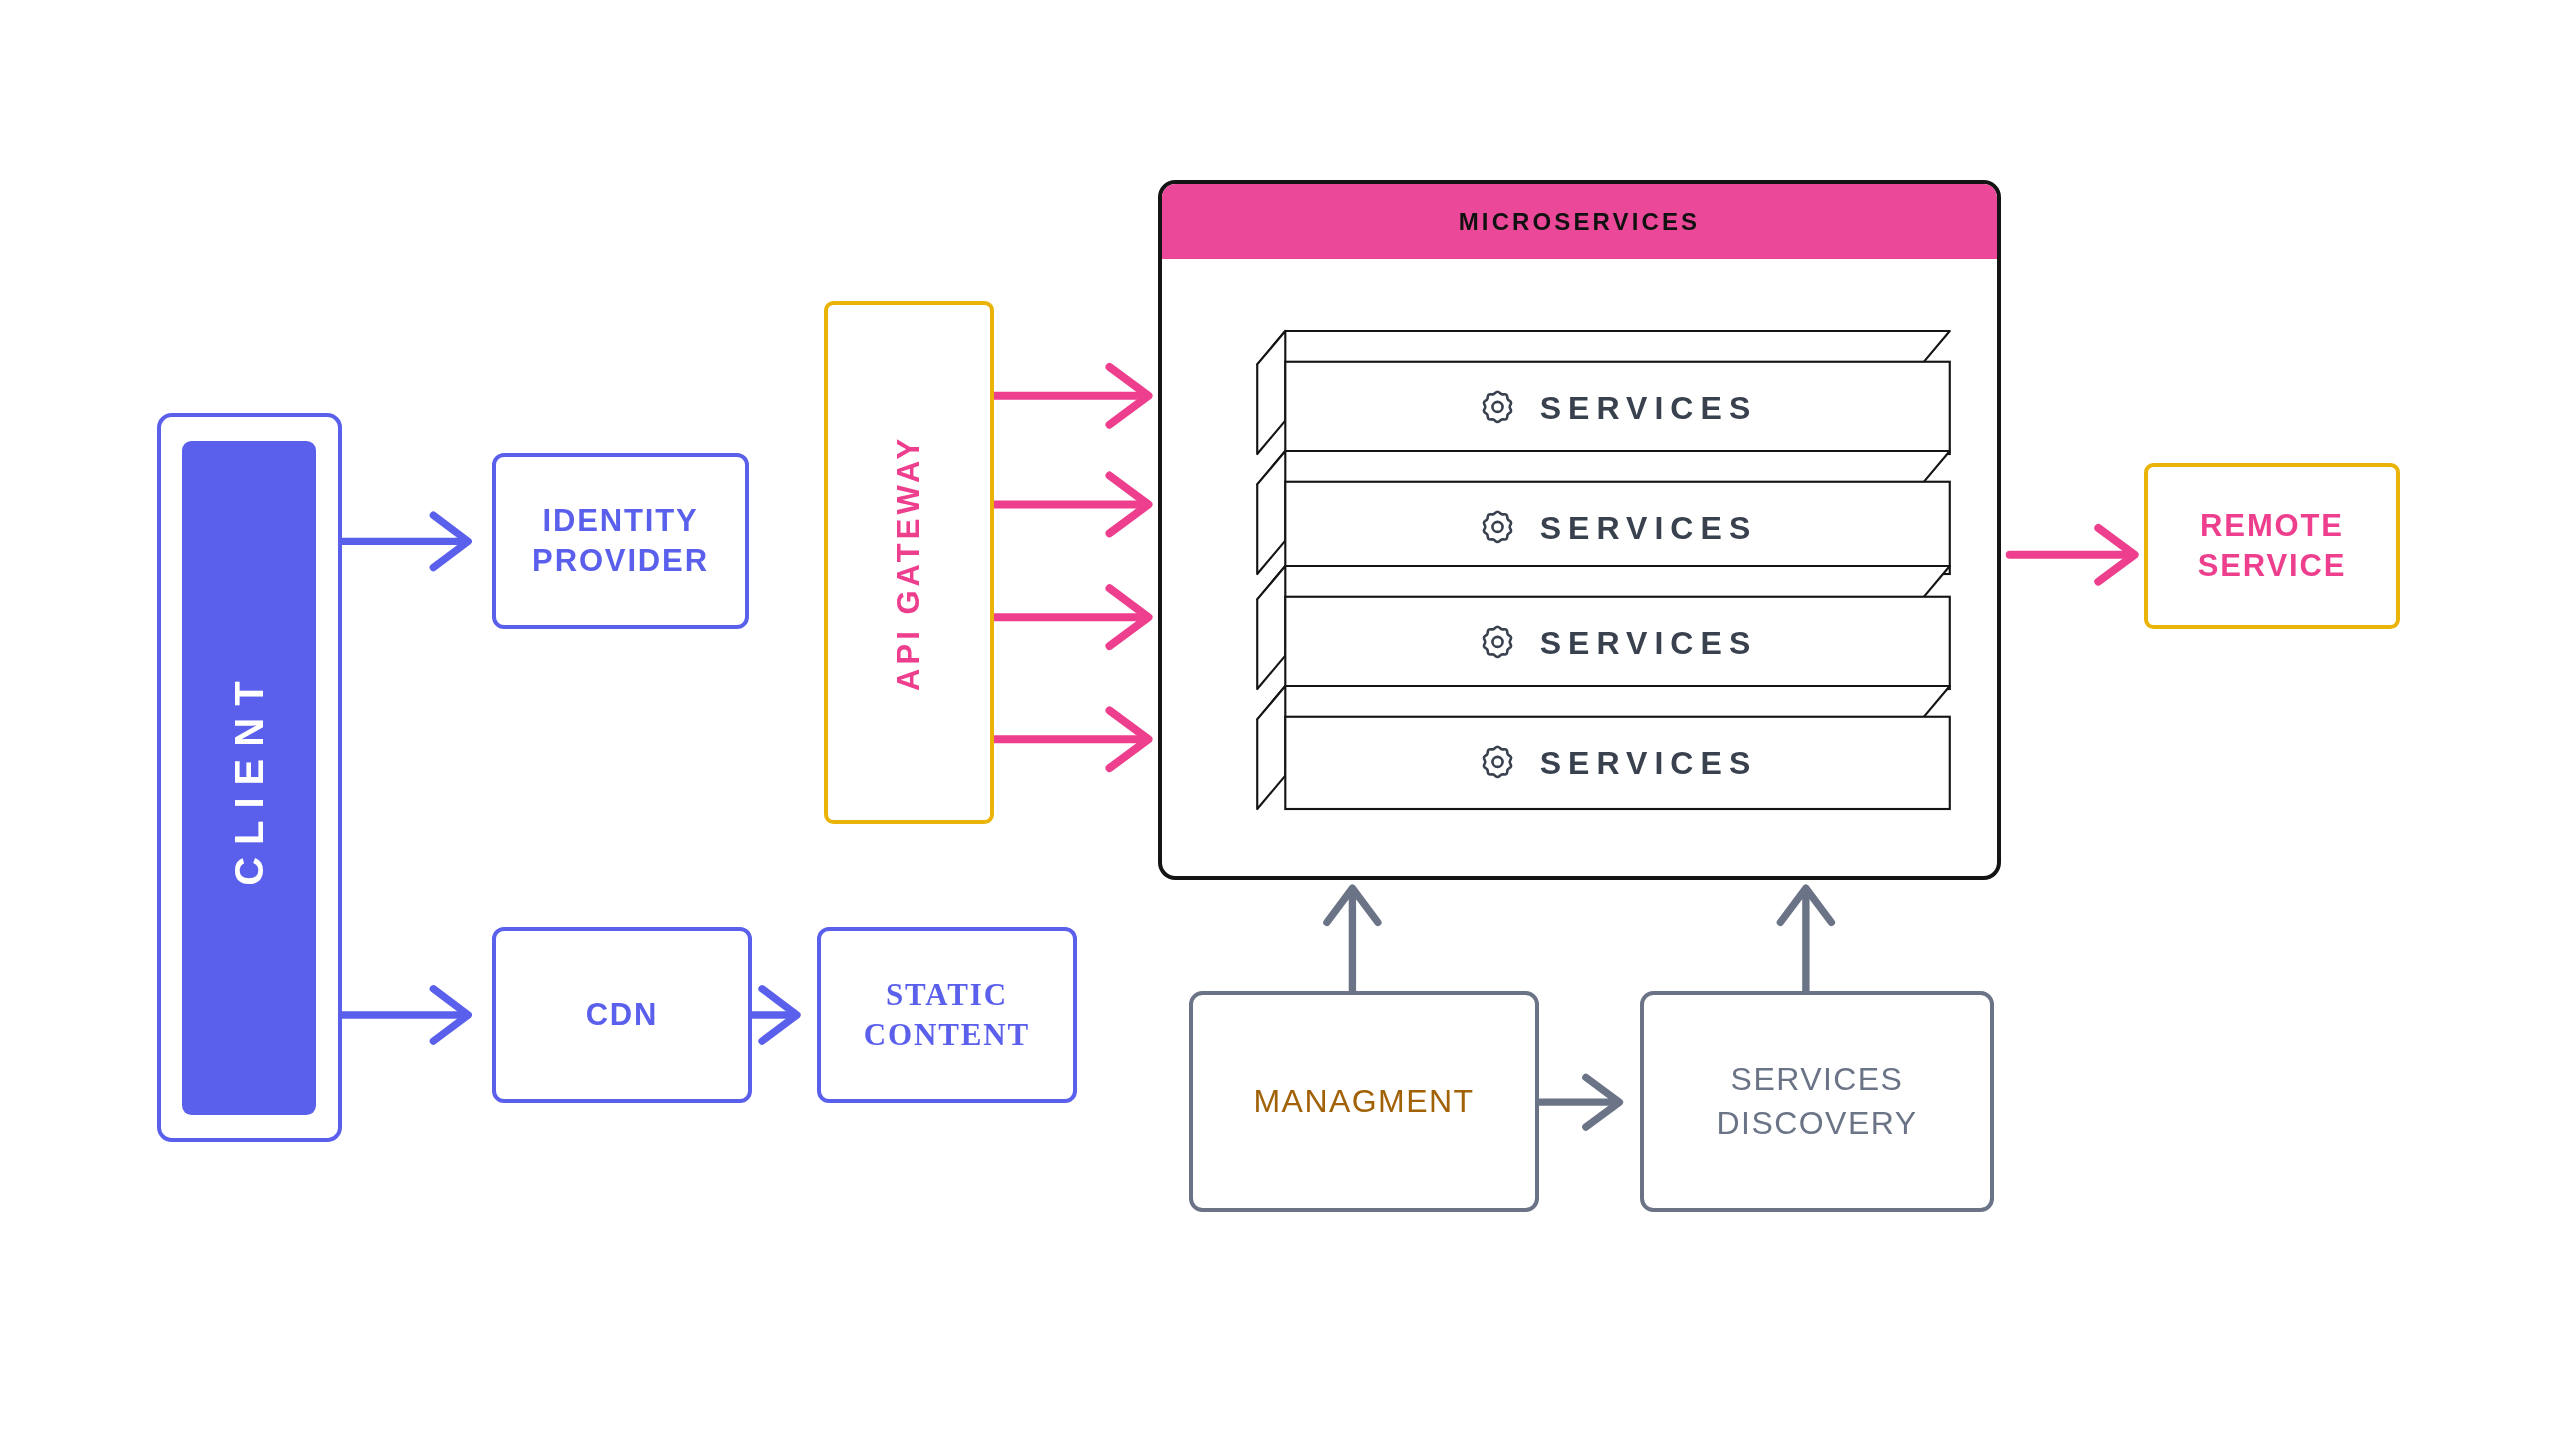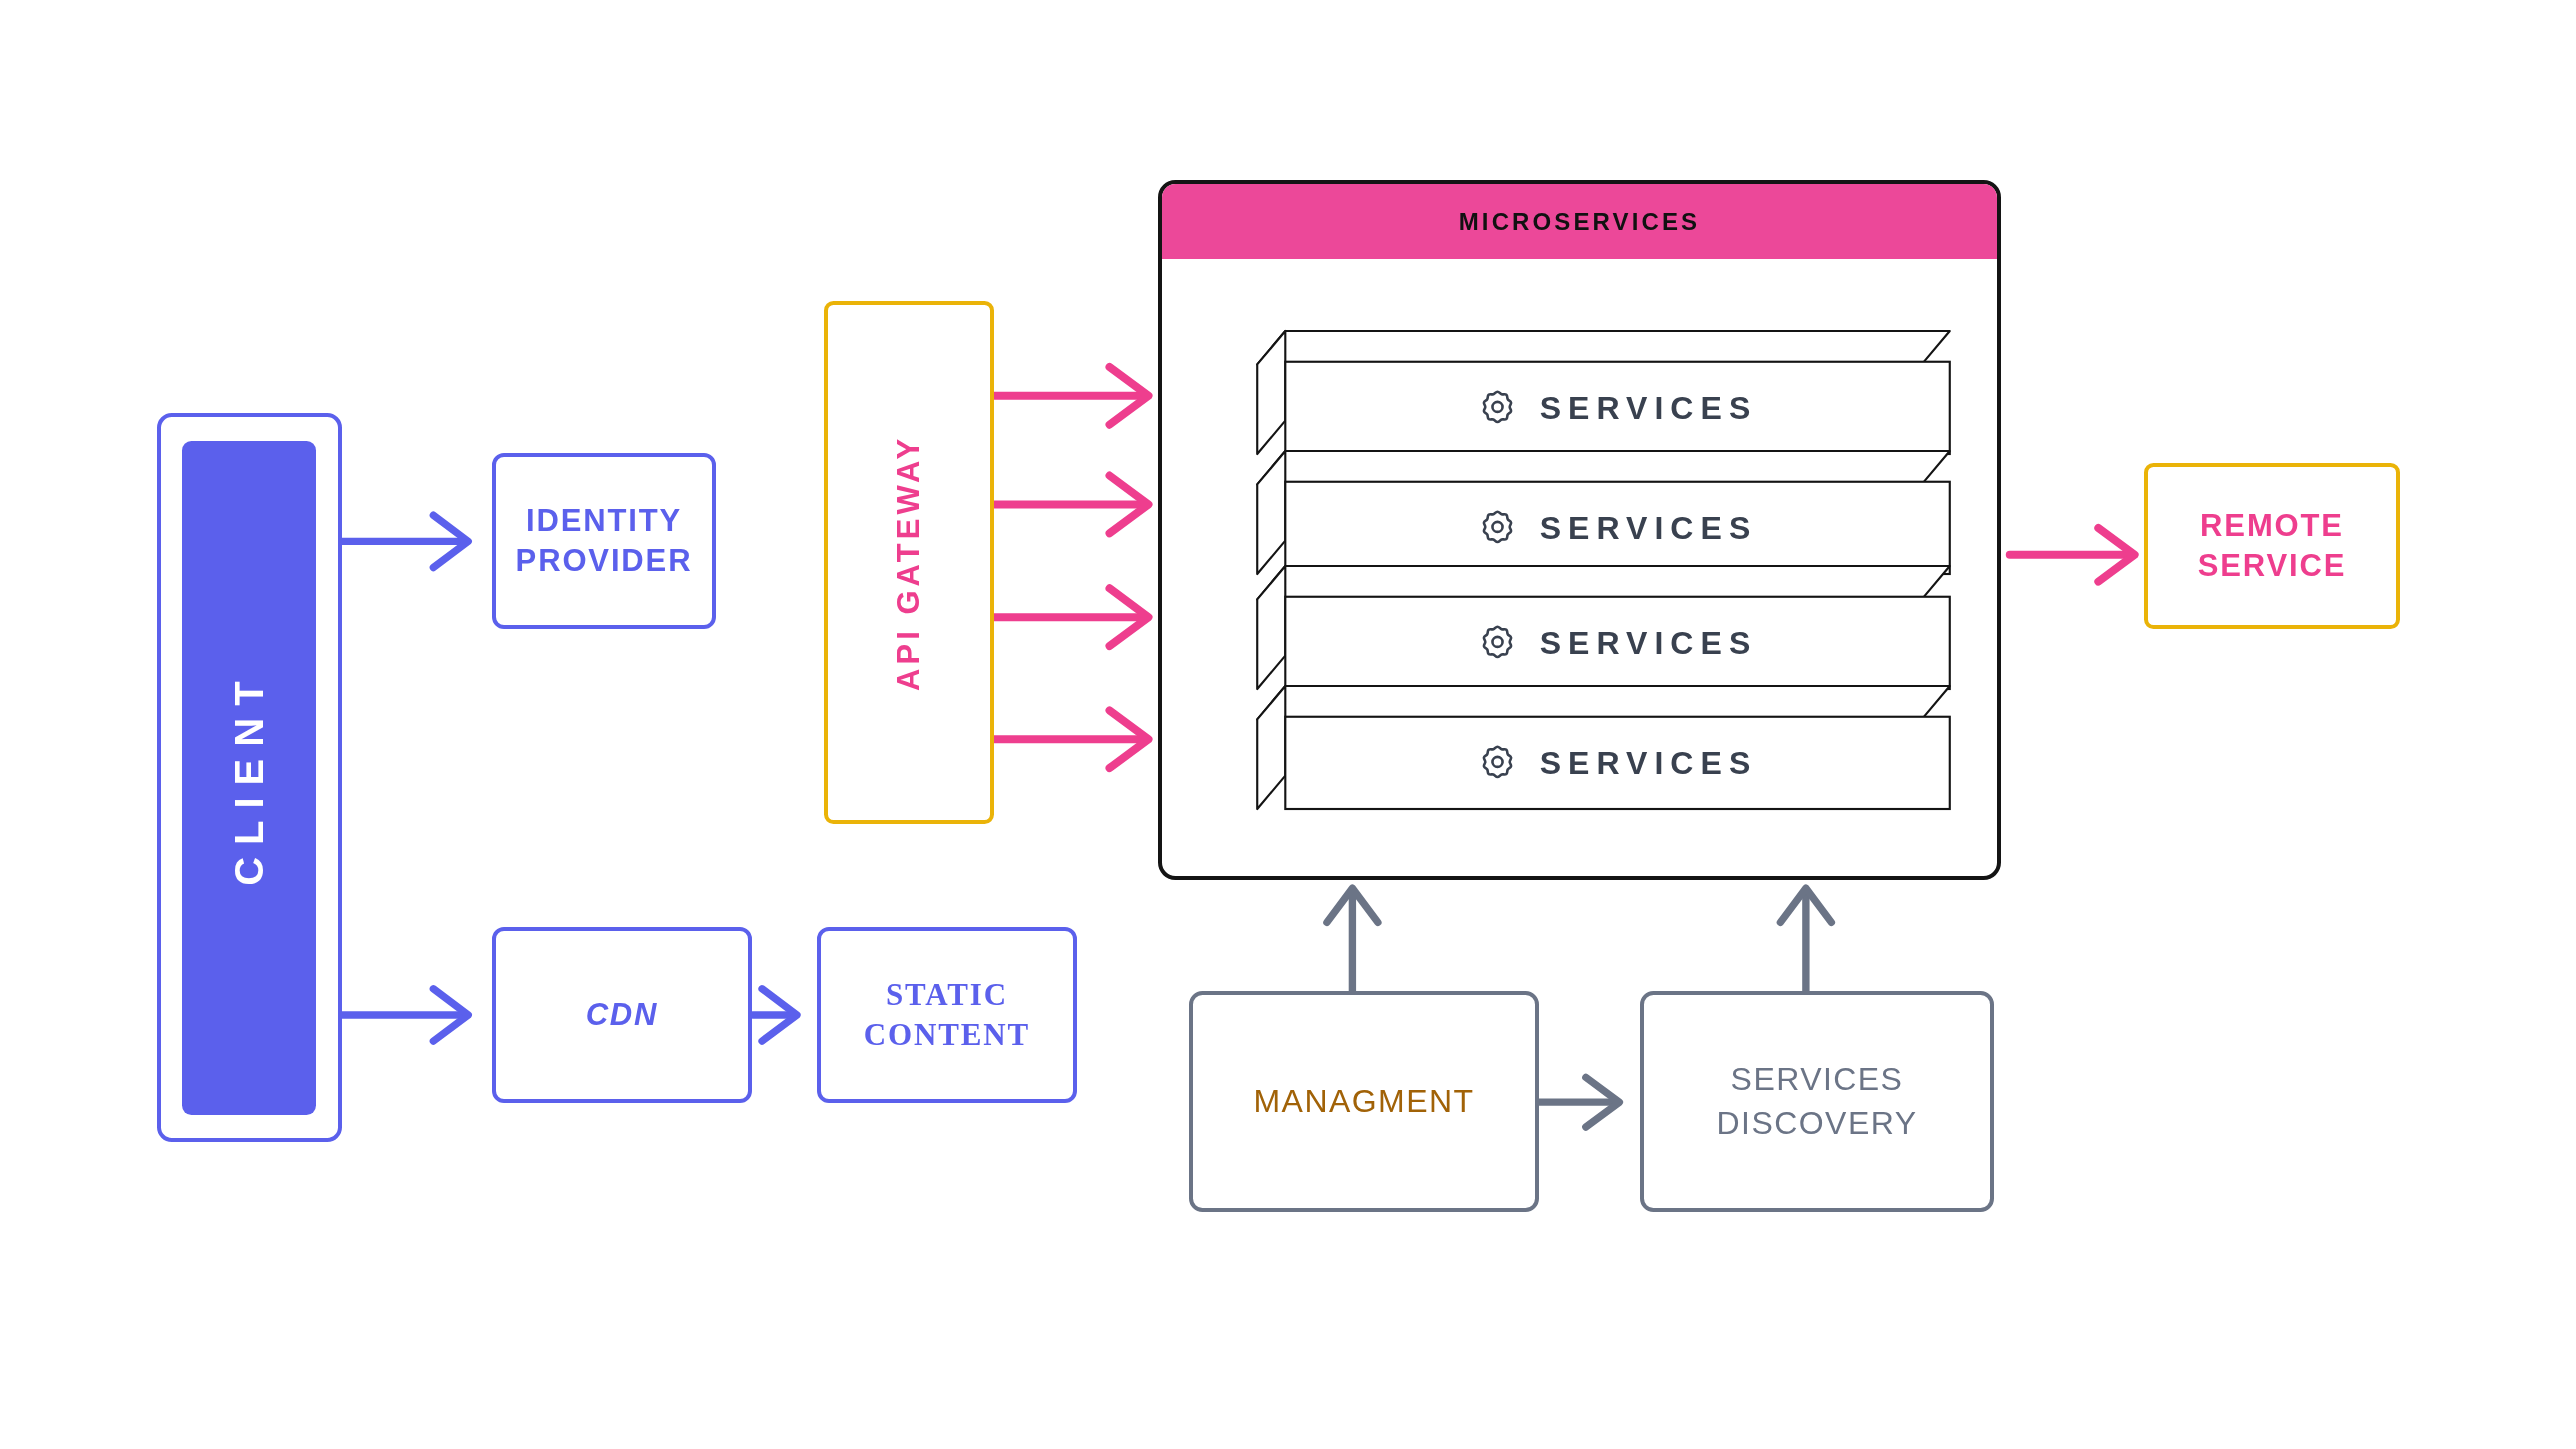--- a/index.html
+++ b/index.html
@@ -74,27 +74,27 @@
     color: #ffffff;
     font-size: 40px;
     font-weight: 700;
     letter-spacing: 0.30em;
     transform: rotate(-90deg);
     white-space: nowrap;
   }
 
   
   #identity-provider {
-    left: 492px; top: 453px; width: 224px; height: 176px;
+    left: 492px; top: 453px; width: 257px; height: 176px;
   }
   #identity-provider .label { font-size: 31px; }
 
   
   #cdn {
-    left: 492px; top: 927px; width: 260px; height: 176px; font-style: italic;
+    left: 492px; top: 927px; width: 260px; height: 176px;
   }
   #cdn .label { font-size: 31px; }
 
   
   #static-content {
     left: 817px; top: 927px; width: 260px; height: 176px;
   }
   #static-content .label { font-size: 31px; font-family: Liberation Serif, serif; }
 
   

